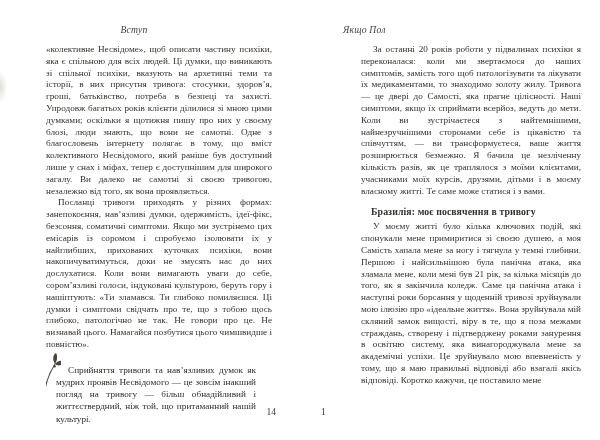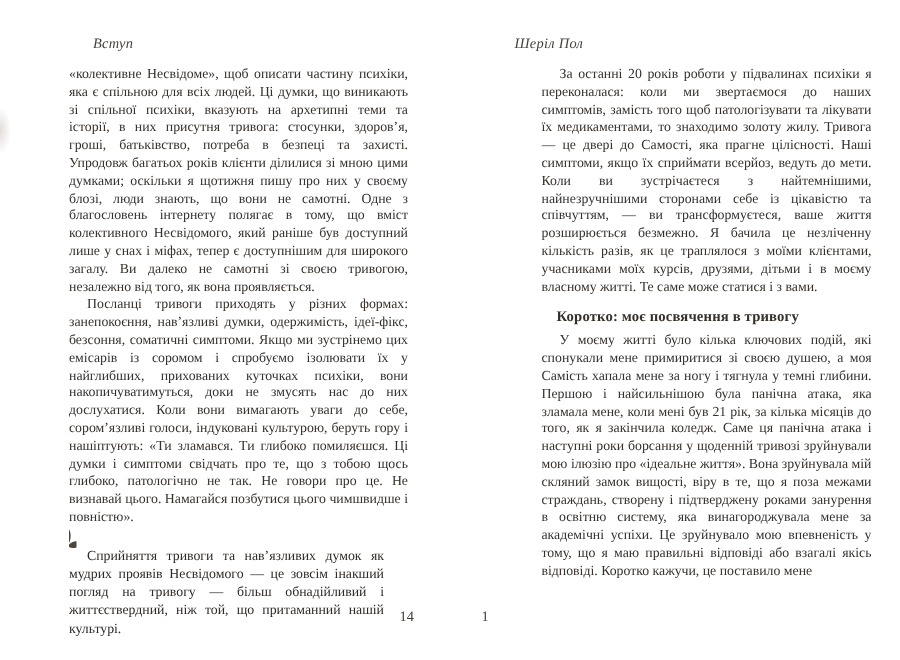--- a/index.html
+++ b/index.html
@@ -21,21 +21,21 @@
     position:absolute;left:0;top:72px;width:7px;height:30px;
     background:radial-gradient(ellipse at left center,#d9d5d0 0%,rgba(255,255,255,0) 75%);
     opacity:.8;
   }
   .running-head{
     position:absolute;top:24px;
     font-style:italic;font-size:9.6px;line-height:12px;
     color:var(--ink-soft,#45403b);
     letter-spacing:.2px;
   }
-  .head-left{left:62px;width:214px;text-align:left;}
+  .head-left{left:27px;width:214px;text-align:center;}
   .head-right{left:343px;width:220px;text-align:left;}
   .col{
     position:absolute;top:44px;
     font-size:9.2px;line-height:11.8px;
     text-align:justify;
     overflow:hidden;
   }
   .col-left{left:46px;width:226px;height:382px;}
   .col-right{left:361px;width:220px;height:372px;}
   .col p{margin:0;}
@@ -44,21 +44,21 @@
   .section-heading{
     margin:9px 0 3px 0;
     font-size:9.8px;line-height:12px;
     font-weight:bold;
     text-align:left;
     text-indent:10px;
     letter-spacing:.1px;
   }
   .quote-wrap{
     position:relative;
-    margin:13px 16px 0 0;
+    margin:13px 16px 0 10px;
   }
   .quote-text{
     font-size:9.2px;line-height:12.2px;
     color:#2e2a27;
     text-align:justify;
   }
   .sprig{
     position:absolute;
     left:-21px;top:-12px;
     width:26px;height:78px;
@@ -73,40 +73,40 @@
 </style>
 </head>
 <body>
 
 <div class="spread">
 
   <div class="smudge"></div>
 
   <div class="running-head head-left">Вступ</div>
 
-  <div class="running-head head-right">Шеріл Пол</div>
+  <div class="running-head head-right">Якщо Пол</div>
 
   <div class="col col-left">
     <p class="noindent">«колективне Несвідоме», щоб описати частину психіки, яка є спільною для всіх людей. Ці думки, що виникають зі спільної психіки, вказують на архетипні теми та історії, в них присутня тривога: стосунки, здоров’я, гроші, батьківство, потреба в безпеці та захисті. Упродовж багатьох років клієнти ділилися зі мною цими думками; оскільки я щотижня пишу про них у своєму блозі, люди знають, що вони не самотні. Одне з благословень інтернету полягає в тому, що вміст колективного Несвідомого, який раніше був доступний лише у снах і міфах, тепер є доступнішим для широкого загалу. Ви далеко не самотні зі своєю тривогою, незалежно від того, як вона проявляється.</p>
     <p class="indent">Посланці тривоги приходять у різних формах: занепокоєння, нав’язливі думки, одержимість, ідеї-фікс, безсоння, соматичні симптоми. Якщо ми зустрінемо цих емісарів із соромом і спробуємо ізолювати їх у найглибших, прихованих куточках психіки, вони накопичуватимуться, доки не змусять нас до них дослухатися. Коли вони вимагають уваги до себе, сором’язливі голоси, індуковані культурою, беруть гору і нашіптують: «Ти зламався. Ти глибоко помиляєшся. Ці думки і симптоми свідчать про те, що з тобою щось глибоко, патологічно не так. Не говори про це. Не визнавай цього. Намагайся позбутися цього чимшвидше і повністю».</p>
 
     <div class="quote-wrap">
       <svg class="sprig" viewBox="0 0 26 78" xmlns="http://www.w3.org/2000/svg" aria-hidden="true">
         <path d="M20,12 C11,26 6,44 9,70" fill="none" stroke="#4a453f" stroke-width="1.1" stroke-linecap="round"></path>
         <path d="M20,12 c-3,-5 -2,-9 1,-11 c2,3 1,8 -1,11 z" fill="#4a453f"></path>
         <path d="M20,12 c4,-4 7,-4 9,-1 c-3,3 -7,3 -9,1 z" fill="#4a453f"></path>
         <path d="M19.5,13 a1.3,1.3 0 1 0 0.1,0 z" fill="#4a453f"></path>
       </svg>
       <p class="quote-text indent">Сприйняття тривоги та нав’язливих думок як мудрих проявів Несвідомого — це зовсім інакший погляд на тривогу — більш обнадійливий і життєствердний, ніж той, що притаманний нашій культурі.</p>
     </div>
   </div>
 
   <div class="col col-right">
     <p class="indent">За останні 20 років роботи у підвалинах психіки я переконалася: коли ми звертаємося до наших симптомів, замість того щоб патологізувати та лікувати їх медикаментами, то знаходимо золоту жилу. Тривога — це двері до Самості, яка прагне цілісності. Наші симптоми, якщо їх сприймати всерйоз, ведуть до мети. Коли ви зустрічаєтеся з найтемнішими, найнезручнішими сторонами себе із цікавістю та співчуттям, — ви трансформуєтеся, ваше життя розширюється безмежно. Я бачила це незліченну кількість разів, як це траплялося з моїми клієнтами, учасниками моїх курсів, друзями, дітьми і в моєму власному житті. Те саме може статися і з вами.</p>
-    <h2 class="section-heading">Коротко: моє посвячення в тривогу</h2>
+    <h2 class="section-heading">Бразилія: моє посвячення в тривогу</h2>
     <p class="indent">У моєму житті було кілька ключових подій, які спонукали мене примиритися зі своєю душею, а моя Самість хапала мене за ногу і тягнула у темні глибини. Першою і найсильнішою була панічна атака, яка зламала мене, коли мені був 21 рік, за кілька місяців до того, як я закінчила коледж. Саме ця панічна атака і наступні роки борсання у щоденній тривозі зруйнували мою ілюзію про «ідеальне життя». Вона зруйнувала мій скляний замок вищості, віру в те, що я поза межами страждань, створену і підтверджену роками занурення в освітню систему, яка винагороджувала мене за академічні успіхи. Це зруйнувало мою впевненість у тому, що я маю правильні відповіді або взагалі якісь відповіді. Коротко кажучи, це поставило мене</p>
   </div>
 
   <div class="page-number pn-left">14</div>
 
   <div class="page-number pn-right">1</div>
 
 </div>
 
 </body></html>

